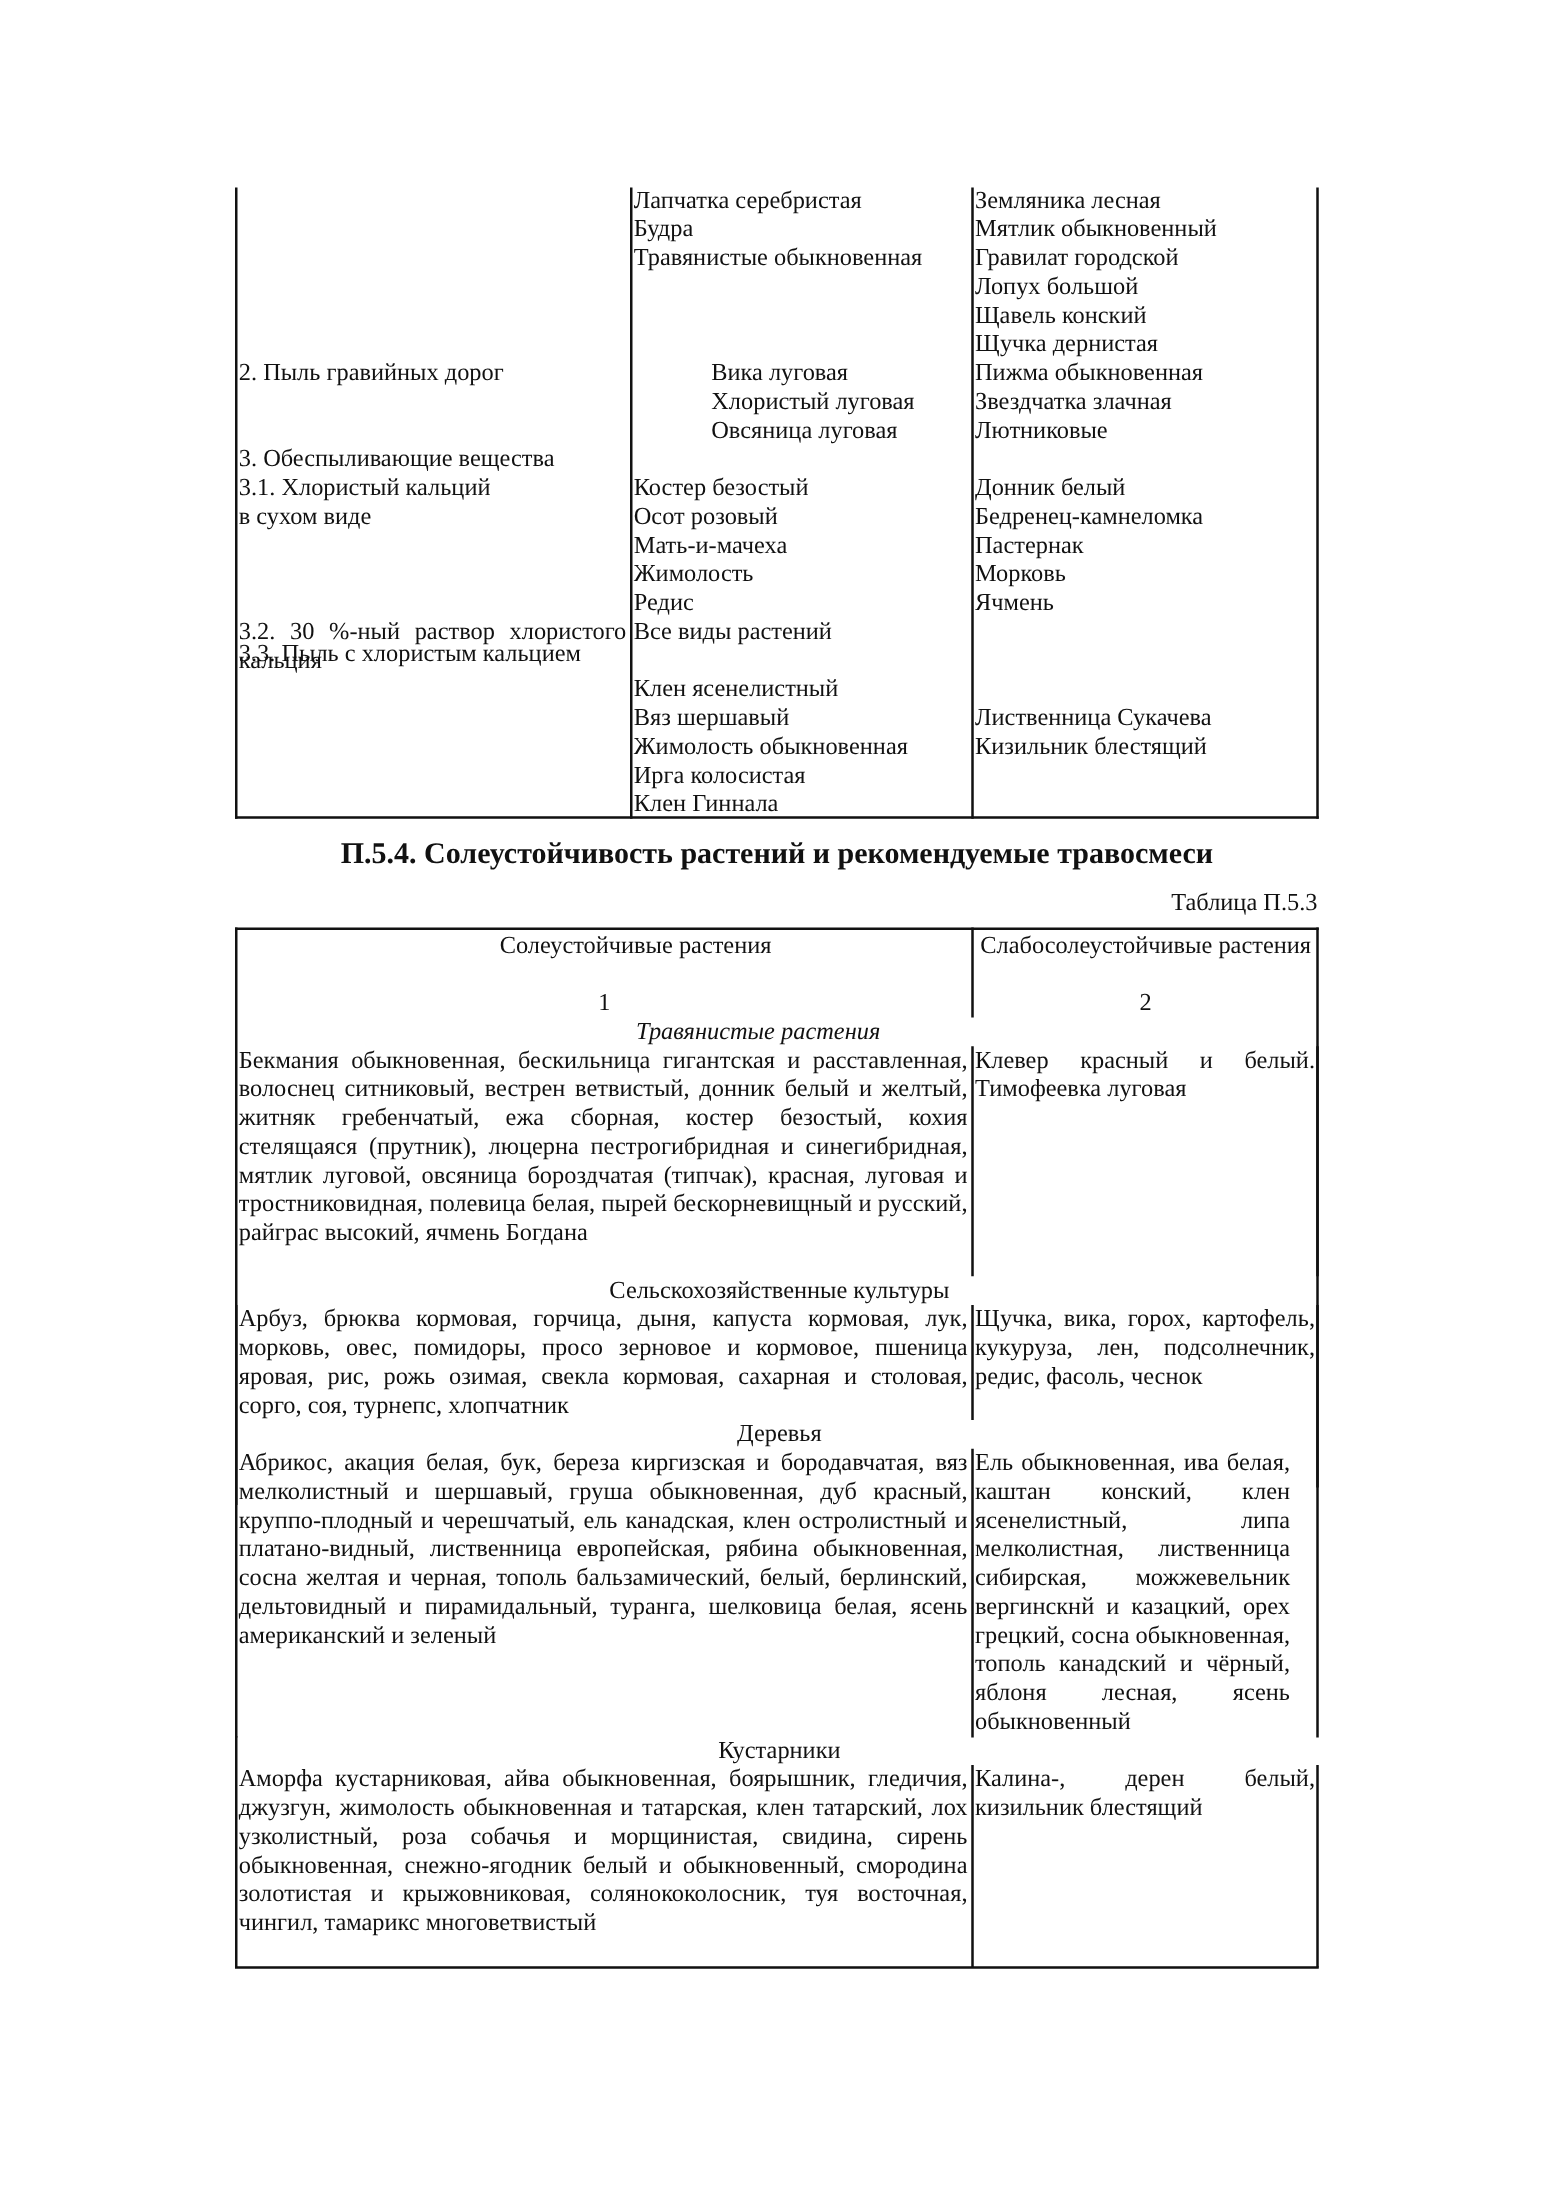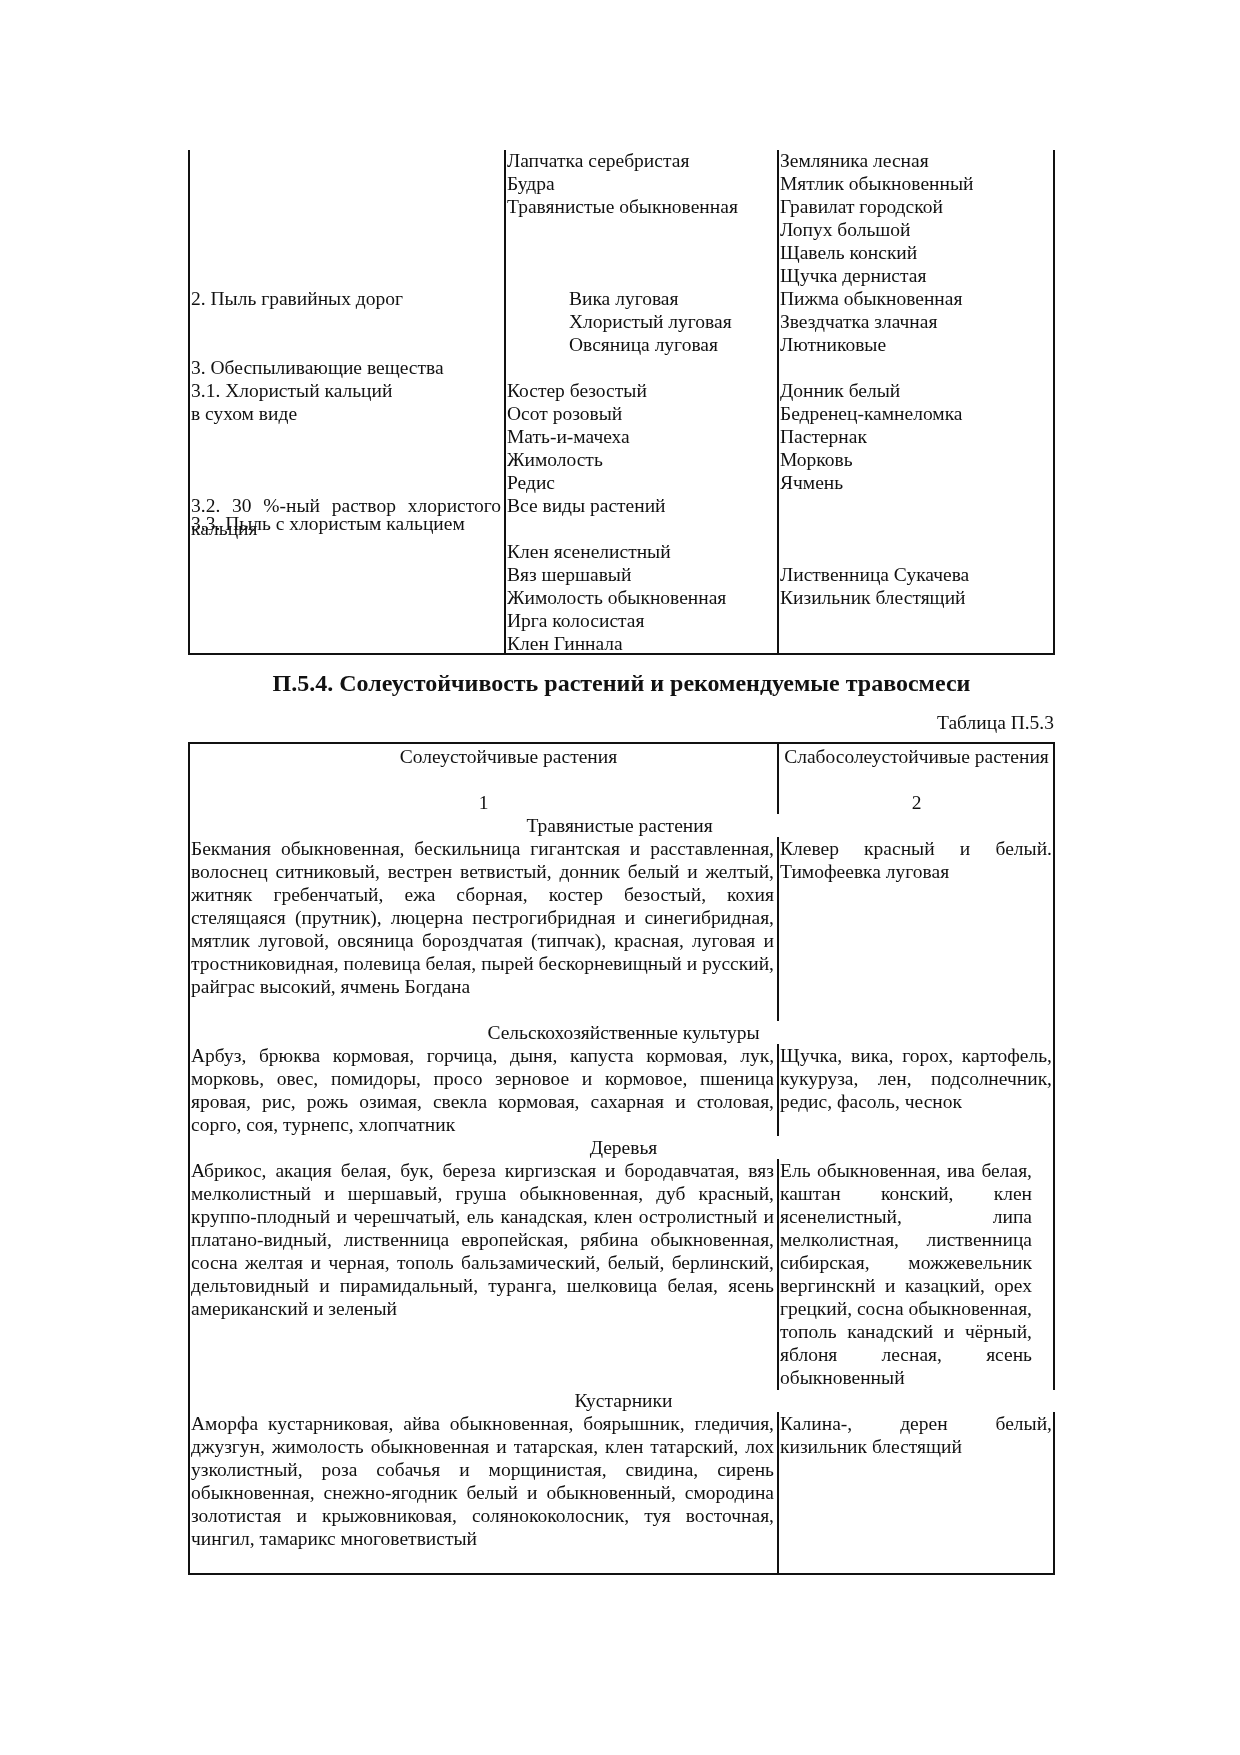--- a/index.html
+++ b/index.html
@@ -112,21 +112,21 @@
   <div class="line-h" style="left:188px; top:742px; width:867px;"></div>
   <div class="line-v" style="left:188px; top:742px; height:462px;"></div>
   <div class="line-v" style="left:1053px; top:742px; height:448px;"></div>
   <div class="line-v" style="left:777px; top:742px; height:72px;"></div>
 
   <div class="abs center" style="left:190px; top:745px; width:587px;margin-left:25px;">Солеустойчивые растения</div>
   <div class="abs center" style="left:780px; top:745px; width:273px;">Слабосолеустойчивые растения</div>
   <div class="abs center" style="left:190px; top:791px; width:587px;">1</div>
   <div class="abs center" style="left:780px; top:791px; width:273px;">2</div>
 
-  <div class="abs center" style="left:186px; top:814px; width:867px;">Травянистые растения</div>
+  <div class="abs center" style="left:173px; top:814px; width:867px;font-style:italic;">Травянистые растения</div>
   <div class="line-v" style="left:777px; top:837px; height:184px;"></div>
   <div class="line-v" style="left:1053px; top:837px; height:184px;"></div>
   <div class="abs just" style="left:191px; top:837px; width:583px;">Бекмания обыкновенная, бескильница гигантская и расставленная, волоснец ситниковый, вестрен ветвистый, донник белый и желтый, житняк гребенчатый, ежа сборная, костер безостый, кохия стелящаяся (прутник), люцерна пестрогибридная и синегибридная, мятлик луговой, овсяница бороздчатая (типчак), красная, луговая и тростниковидная, полевица белая, пырей бескорневищный и русский, райграс высокий, ячмень Богдана</div>
   <div class="abs just" style="left:780px; top:837px; width:272px;">Клевер красный и белый. Тимофеевка луговая</div>
 
   <div class="abs center" style="left:190px; top:1021px; width:867px;">Сельскохозяйственные культуры</div>
   <div class="line-v" style="left:188px; top:1044px; height:92px;"></div>
   <div class="line-v" style="left:777px; top:1044px; height:92px;"></div>
   <div class="line-v" style="left:1053px; top:1044px; height:92px;"></div>
   <div class="abs just" style="left:191px; top:1044px; width:583px;">Арбуз, брюква кормовая, горчица, дыня, капуста кормовая, лук, морковь, овес, помидоры, просо зерновое и кормовое, пшеница яровая, рис, рожь озимая, свекла кормовая, сахарная и столовая, сорго, соя, турнепс, хлопчатник</div>

